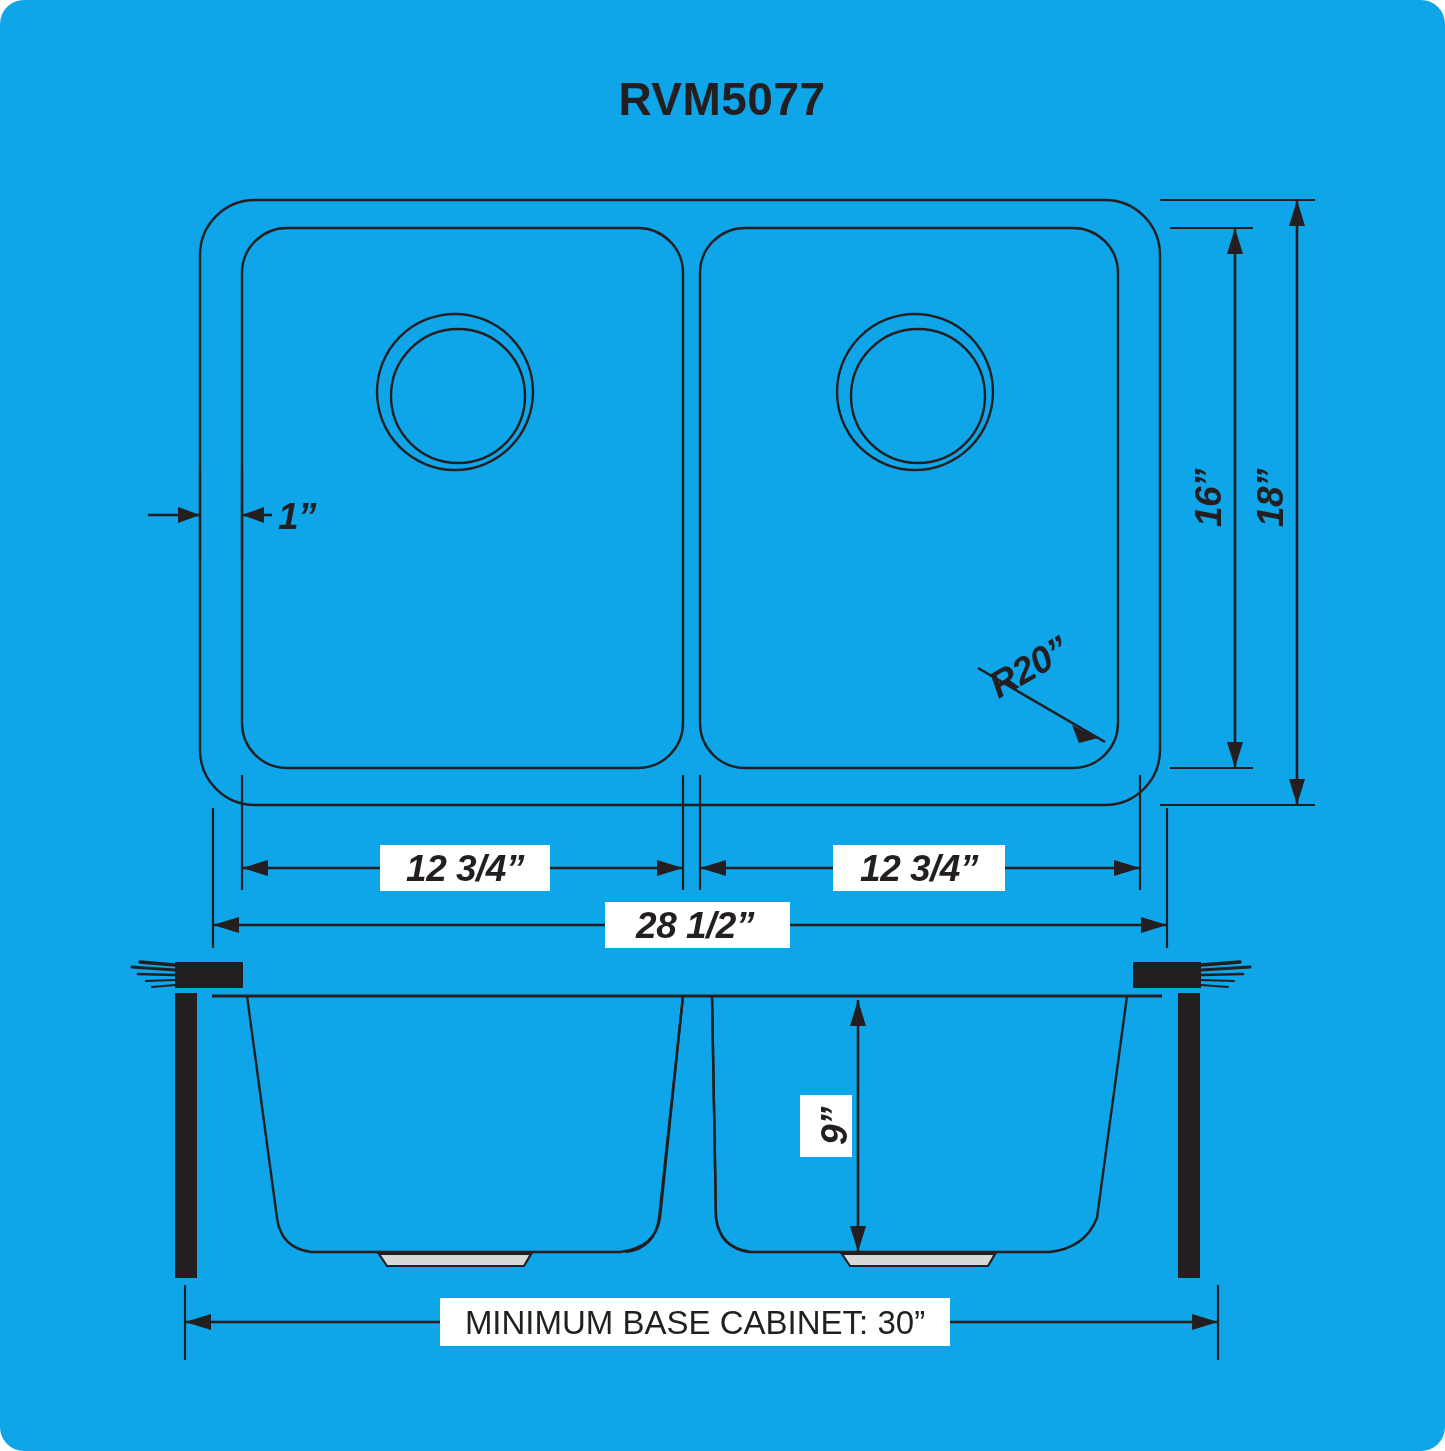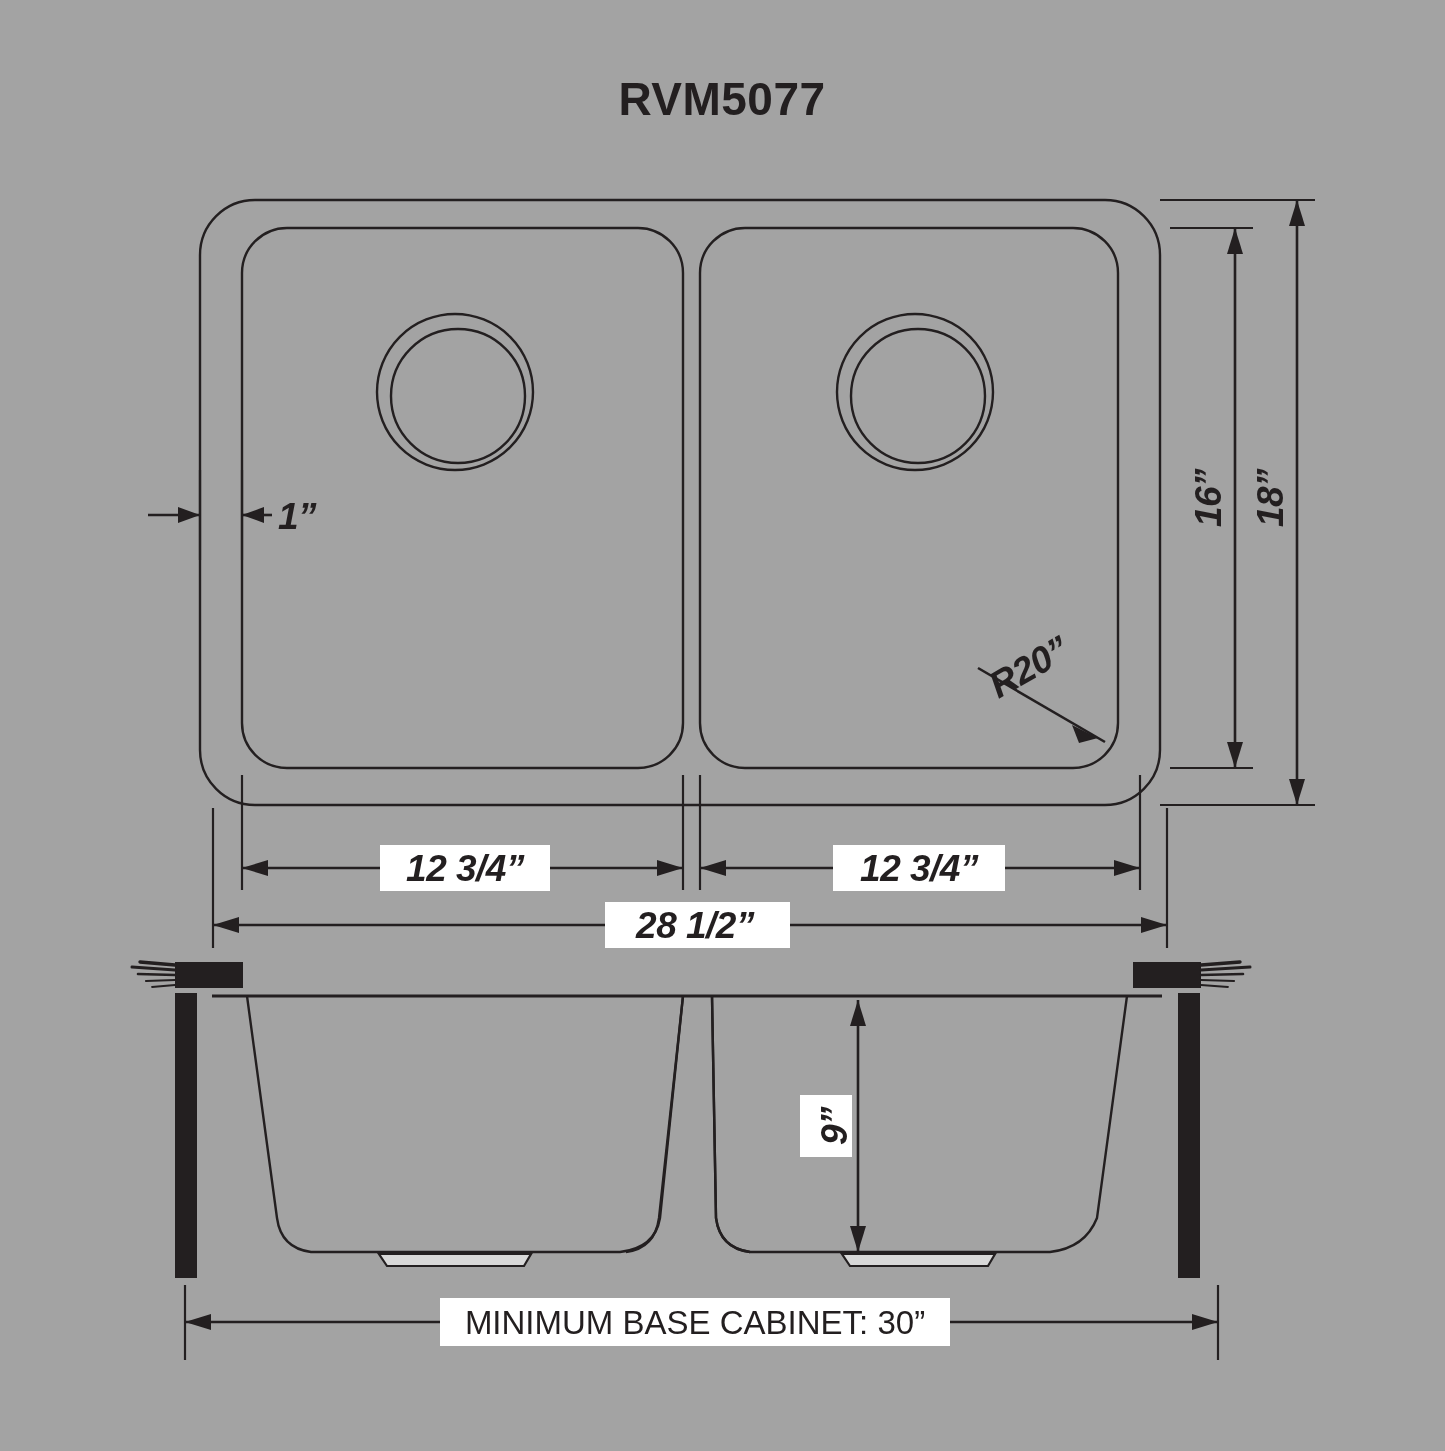--- a/index.html
+++ b/index.html
@@ -9,22 +9,23 @@
     background: #ffffff;
   }
   body {
     font-family: "Liberation Sans", sans-serif;
     color: #231f20;
   }
   #sheet {
     position: relative;
     width: 1445px;
     height: 1451px;
-    background: #a3a3a3;
+    background: #0ea5e9;
     overflow: hidden;
+    border-radius: 24px;
   }
   #drawing {
     position: absolute;
     left: 0;
     top: 0;
     width: 1445px;
     height: 1451px;
     display: block;
   }
   .ln    { stroke: #231f20; stroke-width: 2.4; fill: none; }

